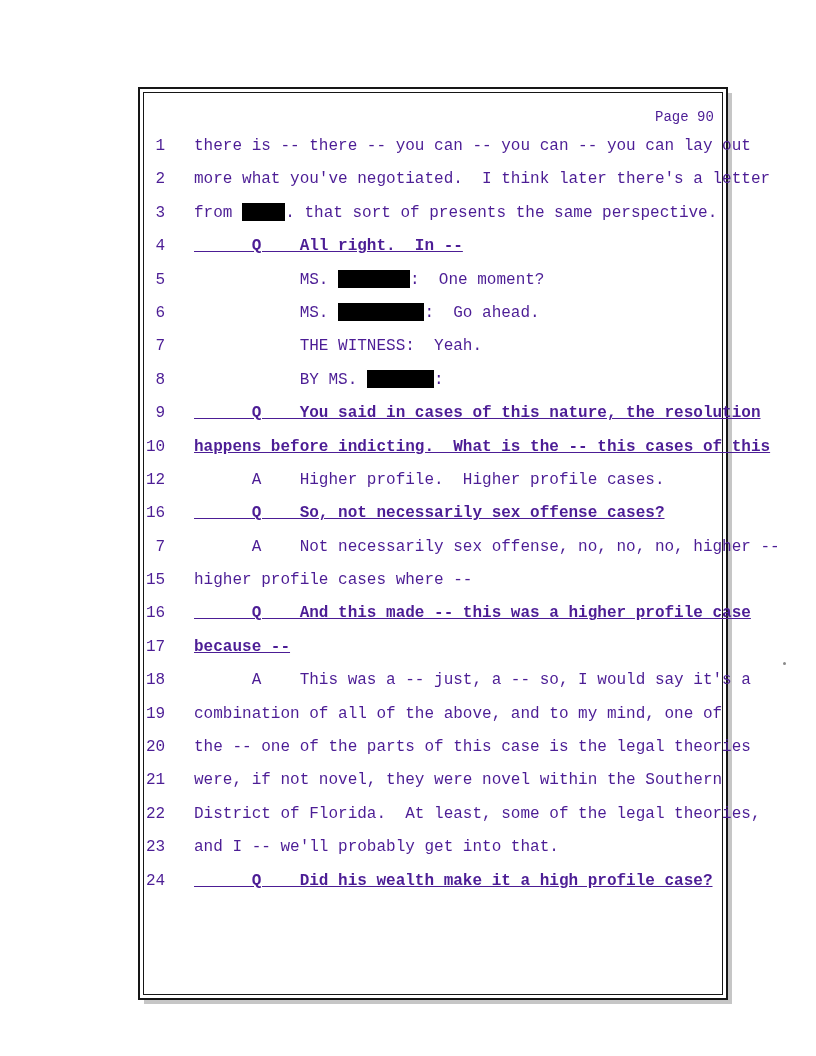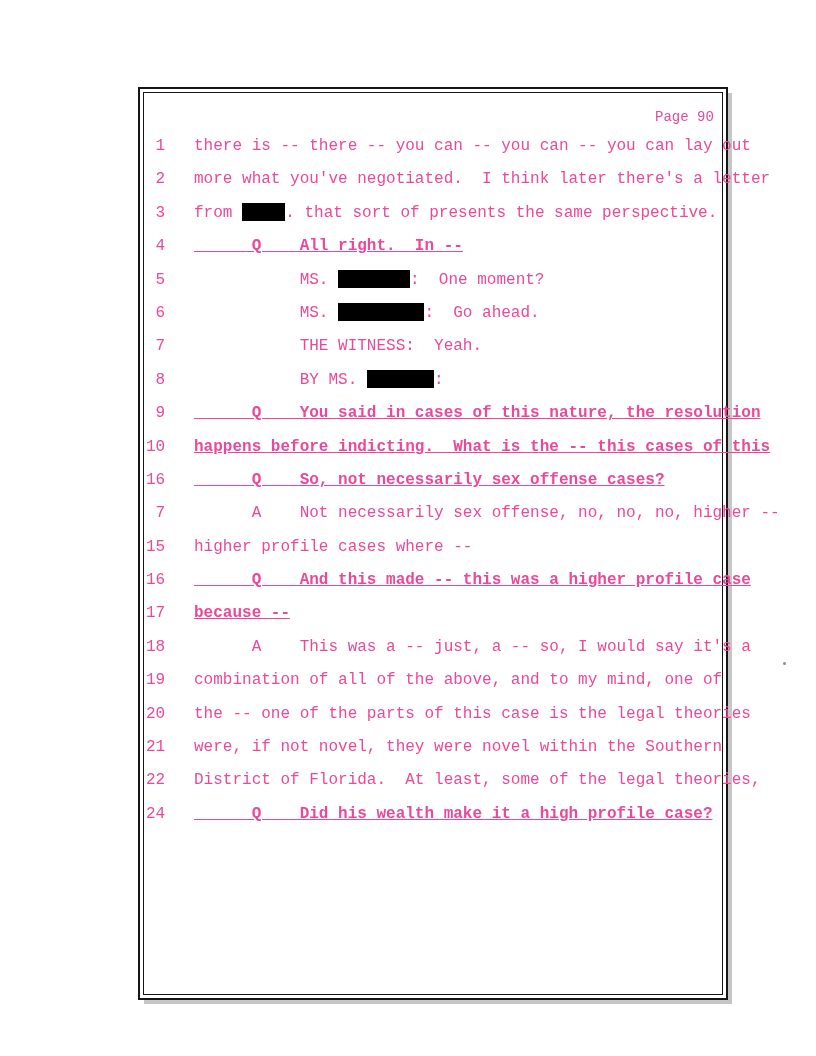--- a/index.html
+++ b/index.html
@@ -7,21 +7,21 @@
     padding: 0;
     background: #ffffff;
   }
   .page {
     position: relative;
     width: 816px;
     height: 1056px;
     background: #ffffff;
     overflow: hidden;
     font-family: "Liberation Mono", "DejaVu Sans Mono", monospace;
-    color: #ec4899;
+    color: #4c1d95;
   }
   
   .frame {
     position: absolute;
     left: 138px;
     top: 87px;
     width: 586px;
     height: 909px;
     border: 2px solid #161616;
     box-shadow: 5px 5px 0 -1px #c6c6c6;
@@ -93,26 +93,28 @@
       <div class="row"><span class="ln">1</span><span class="gap">   </span><span class="lt"><span>there is -- there -- you can -- you can -- you can lay out</span></span></div>
       <div class="row"><span class="ln">2</span><span class="gap">   </span><span class="lt"><span>more what you've negotiated.  I think later there's a letter</span></span></div>
       <div class="row"><span class="ln">3</span><span class="gap">   </span><span class="lt"><span>from </span><span class="redact" style="width: 4.5ch;"></span><span>. that sort of presents the same perspective.</span></span></div>
       <div class="row bold"><span class="ln">4</span><span class="gap">   </span><span class="lt"><span>      Q    All right.  In --</span></span></div>
       <div class="row"><span class="ln">5</span><span class="gap">   </span><span class="lt"><span>           MS. </span><span class="redact" style="width: 7.5ch;"></span><span>:  One moment?</span></span></div>
       <div class="row"><span class="ln">6</span><span class="gap">   </span><span class="lt"><span>           MS. </span><span class="redact" style="width: 9ch;"></span><span>:  Go ahead.</span></span></div>
       <div class="row"><span class="ln">7</span><span class="gap">   </span><span class="lt"><span>           THE WITNESS:  Yeah.</span></span></div>
       <div class="row"><span class="ln">8</span><span class="gap">   </span><span class="lt"><span>           BY MS. </span><span class="redact" style="width: 7ch;"></span><span>:</span></span></div>
       <div class="row bold"><span class="ln">9</span><span class="gap">   </span><span class="lt"><span>      Q    You said in cases of this nature, the resolution</span></span></div>
       <div class="row bold"><span class="ln">10</span><span class="gap">   </span><span class="lt"><span>happens before indicting.  What is the -- this cases of this</span></span></div>
+      <div class="row"><span class="ln">12</span><span class="gap">   </span><span class="lt"><span>      A    Higher profile.  Higher profile cases.</span></span></div>
       <div class="row bold"><span class="ln">16</span><span class="gap">   </span><span class="lt"><span>      Q    So, not necessarily sex offense cases?</span></span></div>
       <div class="row"><span class="ln">7</span><span class="gap">   </span><span class="lt"><span>      A    Not necessarily sex offense, no, no, no, higher --</span></span></div>
       <div class="row"><span class="ln">15</span><span class="gap">   </span><span class="lt"><span>higher profile cases where --</span></span></div>
       <div class="row bold"><span class="ln">16</span><span class="gap">   </span><span class="lt"><span>      Q    And this made -- this was a higher profile case</span></span></div>
       <div class="row bold"><span class="ln">17</span><span class="gap">   </span><span class="lt"><span>because --</span></span></div>
       <div class="row"><span class="ln">18</span><span class="gap">   </span><span class="lt"><span>      A    This was a -- just, a -- so, I would say it's a</span></span></div>
       <div class="row"><span class="ln">19</span><span class="gap">   </span><span class="lt"><span>combination of all of the above, and to my mind, one of</span></span></div>
       <div class="row"><span class="ln">20</span><span class="gap">   </span><span class="lt"><span>the -- one of the parts of this case is the legal theories</span></span></div>
       <div class="row"><span class="ln">21</span><span class="gap">   </span><span class="lt"><span>were, if not novel, they were novel within the Southern</span></span></div>
       <div class="row"><span class="ln">22</span><span class="gap">   </span><span class="lt"><span>District of Florida.  At least, some of the legal theories,</span></span></div>
+      <div class="row"><span class="ln">23</span><span class="gap">   </span><span class="lt"><span>and I -- we'll probably get into that.</span></span></div>
       <div class="row bold"><span class="ln">24</span><span class="gap">   </span><span class="lt"><span>      Q    Did his wealth make it a high profile case?</span></span></div>
     </div>
   <div class="speck"></div>
 </div>
 
 </body></html>

